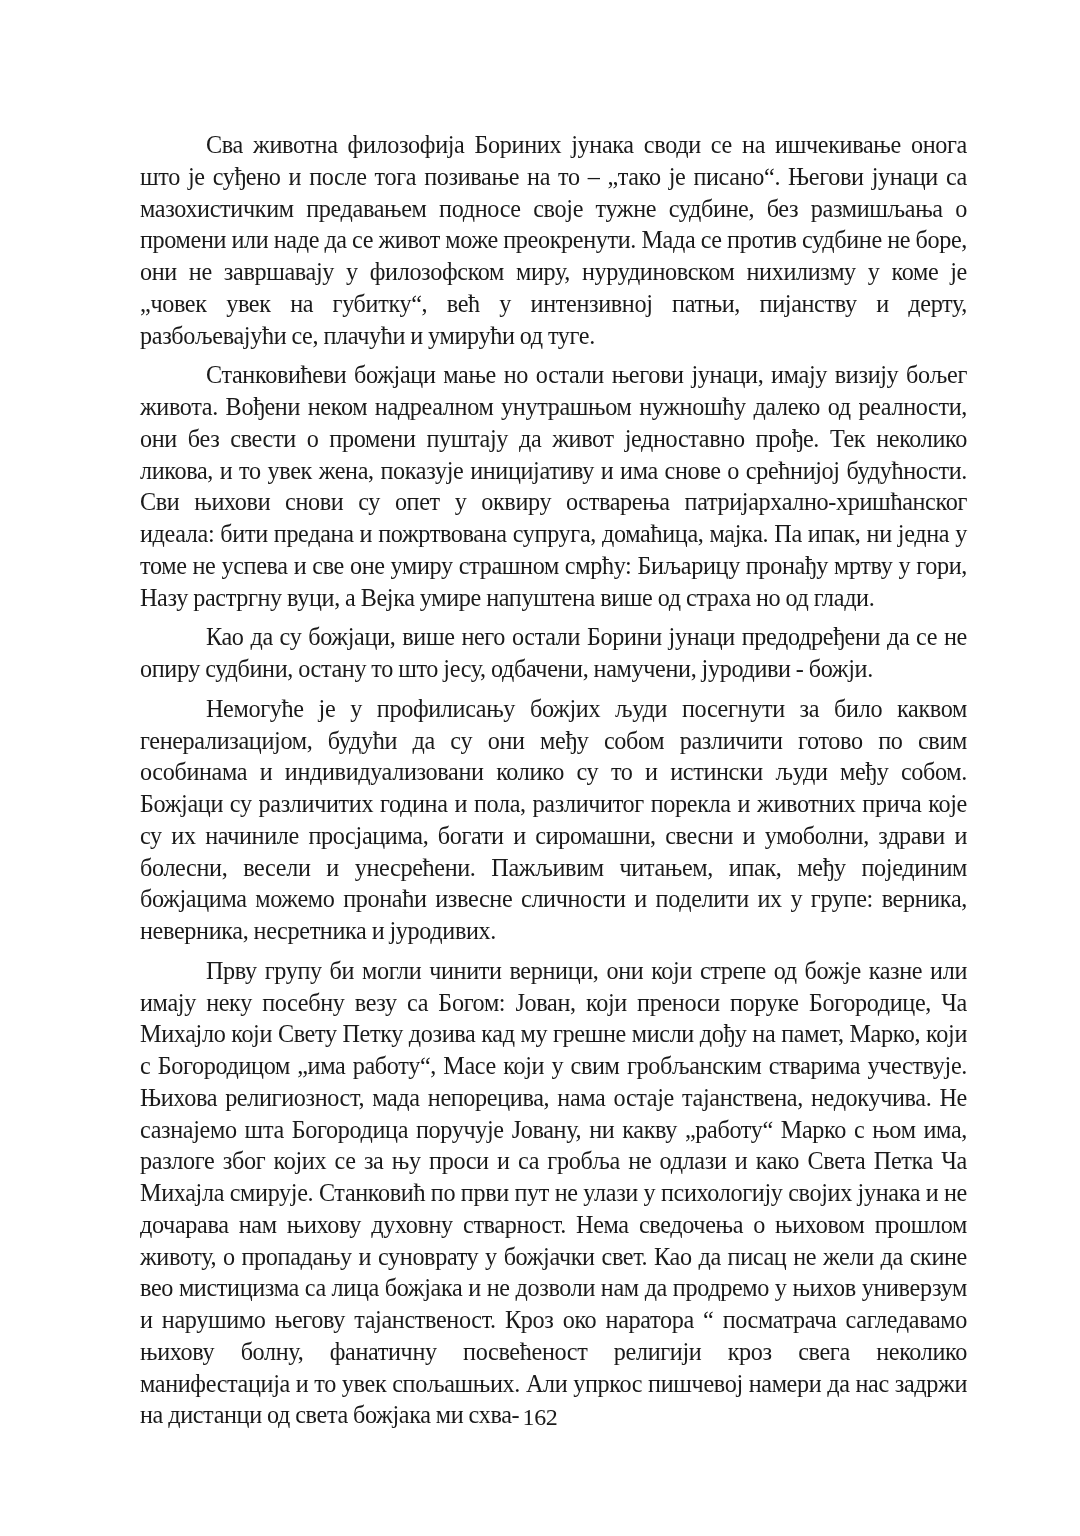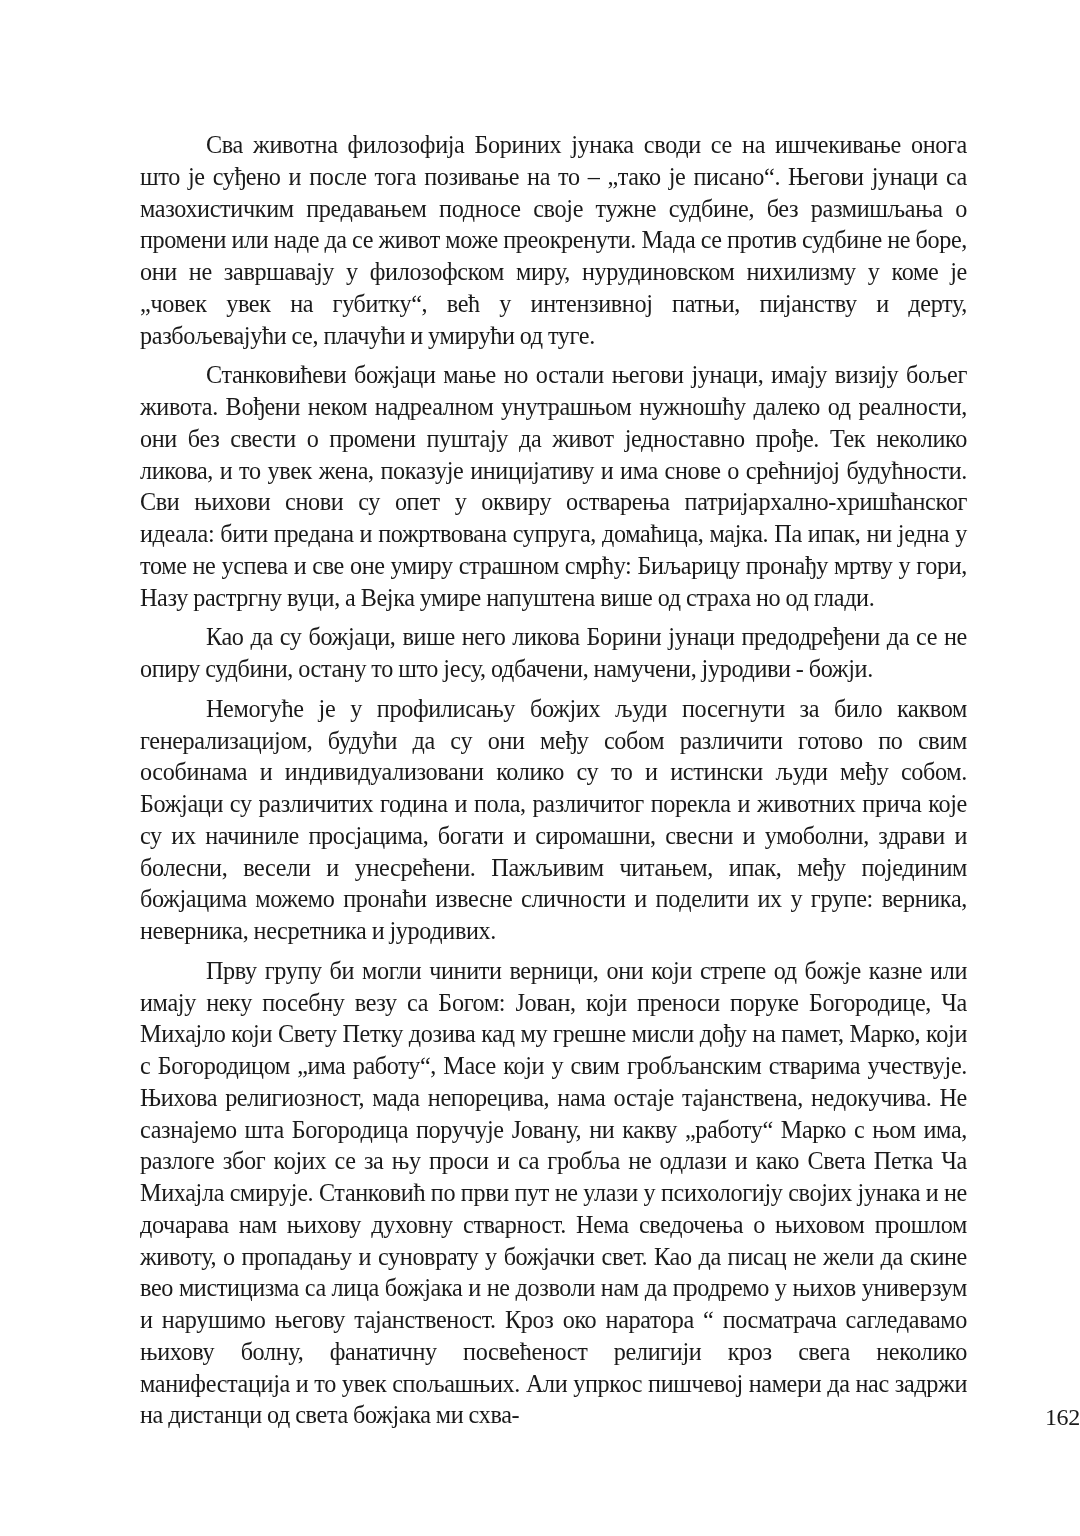--- a/index.html
+++ b/index.html
@@ -37,31 +37,31 @@
     text-indent: 66px;
     letter-spacing: -0.35px;
     word-spacing: -0.5px;
     hyphens: manual;
   }
   .page-number {
     position: absolute;
     left: 0;
     width: 1080px;
     top: 1402px;
-    text-align: right;
+    text-align: center;
     font-size: 24px;
     line-height: 30px;
     letter-spacing: -0.3px;
   }
 </style>
 </head>
 <body>
 
 <div class="page">
   <div class="text-block">
     <p class="para">Сва животна филозофија Бориних јунака своди се на ишчекивање онога што је суђено и после тога позивање на то – „тако је писано“. Његови јунаци са мазохистичким предавањем подносе своје тужне судбине, без размишљања о промени или наде да се живот може преокренути. Мада се против судбине не боре, они не завршавају у филозофском миру, нурудиновском нихилизму у коме је „човек увек на губитку“, већ у интензивној патњи, пијанству и дерту, разбољевајући се, плачући и умирући од туге.</p>
     <p class="para">Станковићеви божјаци мање но остали његови јунаци, имају визију бољег живота. Вођени неком надреалном унутрашњом нужношћу далеко од реалности, они без свести о промени пуштају да живот једноставно прође. Тек неколико ликова, и то увек жена, показује иницијативу и има снове о срећнијој будућности. Сви њихови снови су опет у оквиру остварења патријархално-хришћанског идеала: бити предана и пожртвована супруга, домаћица, мајка. Па ипак, ни једна у томе не успева и све оне умиру страшном смрћу: Биљарицу пронађу мртву у гори, Назу растргну вуци, а Вејка умире напуштена више од страха но од глади.</p>
-    <p class="para">Као да су божјаци, више него ликова Борини јунаци предодређени да се не опиру судбини, остану то што јесу, одбачени, намучени, јуродиви - божји.</p>
+    <p class="para">Као да су божјаци, више него остали Борини јунаци предодређени да се не опиру судбини, остану то што јесу, одбачени, намучени, јуродиви - божји.</p>
     <p class="para">Немогуће је у профилисању божјих људи посегнути за било каквом генерализацијом, будући да су они међу собом различити готово по свим особинама и индивидуализовани колико су то и истински људи међу собом. Божјаци су различитих година и пола, различитог порекла и животних прича које су их начиниле просјацима, богати и сиромашни, свесни и умоболни, здрави и болесни, весели и унесрећени. Пажљивим читањем, ипак, међу појединим божјацима можемо пронаћи извесне сличности и поделити их у групе: верника, неверника, несретника и јуродивих.</p>
     <p class="para">Прву групу би могли чинити верници, они који стрепе од божје казне или имају неку посебну везу са Богом: Јован, који преноси поруке Богородице, Ча Михајло који Свету Петку дозива кад му грешне мисли дођу на памет, Марко, који с Богородицом „има работу“, Масе који у свим гробљанским стварима учествује. Њихова религиозност, мада непорецива, нама остаје тајанствена, недокучива. Не сазнајемо шта Богородица поручује Јовану, ни какву „работу“ Марко с њом има, разлоге због којих се за њу проси и са гробља не одлази и како Света Петка Ча Михајла смирује. Станковић по први пут не улази у психологију својих јунака и не дочарава нам њихову духовну стварност. Нема сведочења о њиховом прошлом животу, о пропадању и суноврату у божјачки свет. Као да писац не жели да скине вео мистицизма са лица божјака и не дозволи нам да продремо у њихов универзум и нарушимо његову тајанственост. Кроз око наратора “ посматрача сагледавамо њихову болну, фанатичну посвећеност религији кроз свега неколико манифестација и то увек спољашњих. Али упркос пишчевој намери да нас задржи на дистанци од света божјака ми схва-</p>
   </div>
   <div class="page-number">162</div>
 </div>
 
 </body></html>

